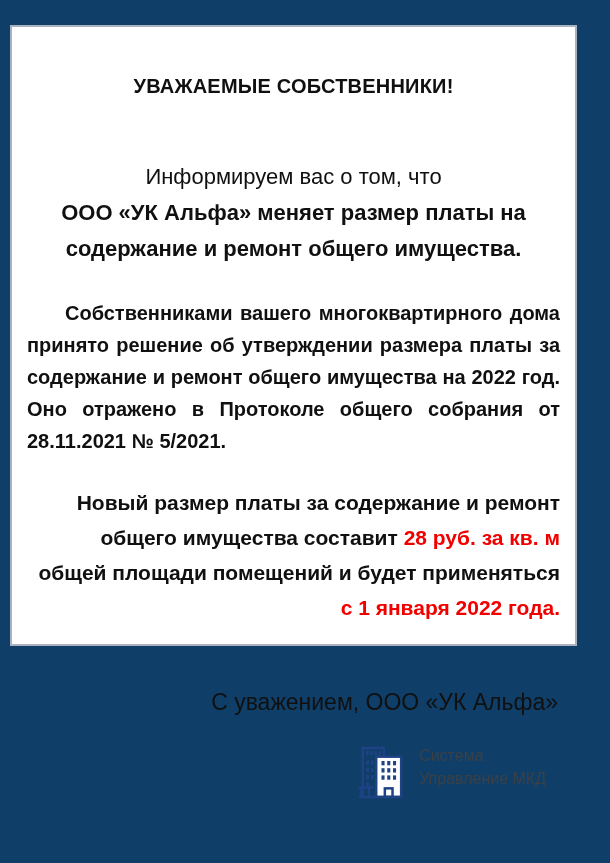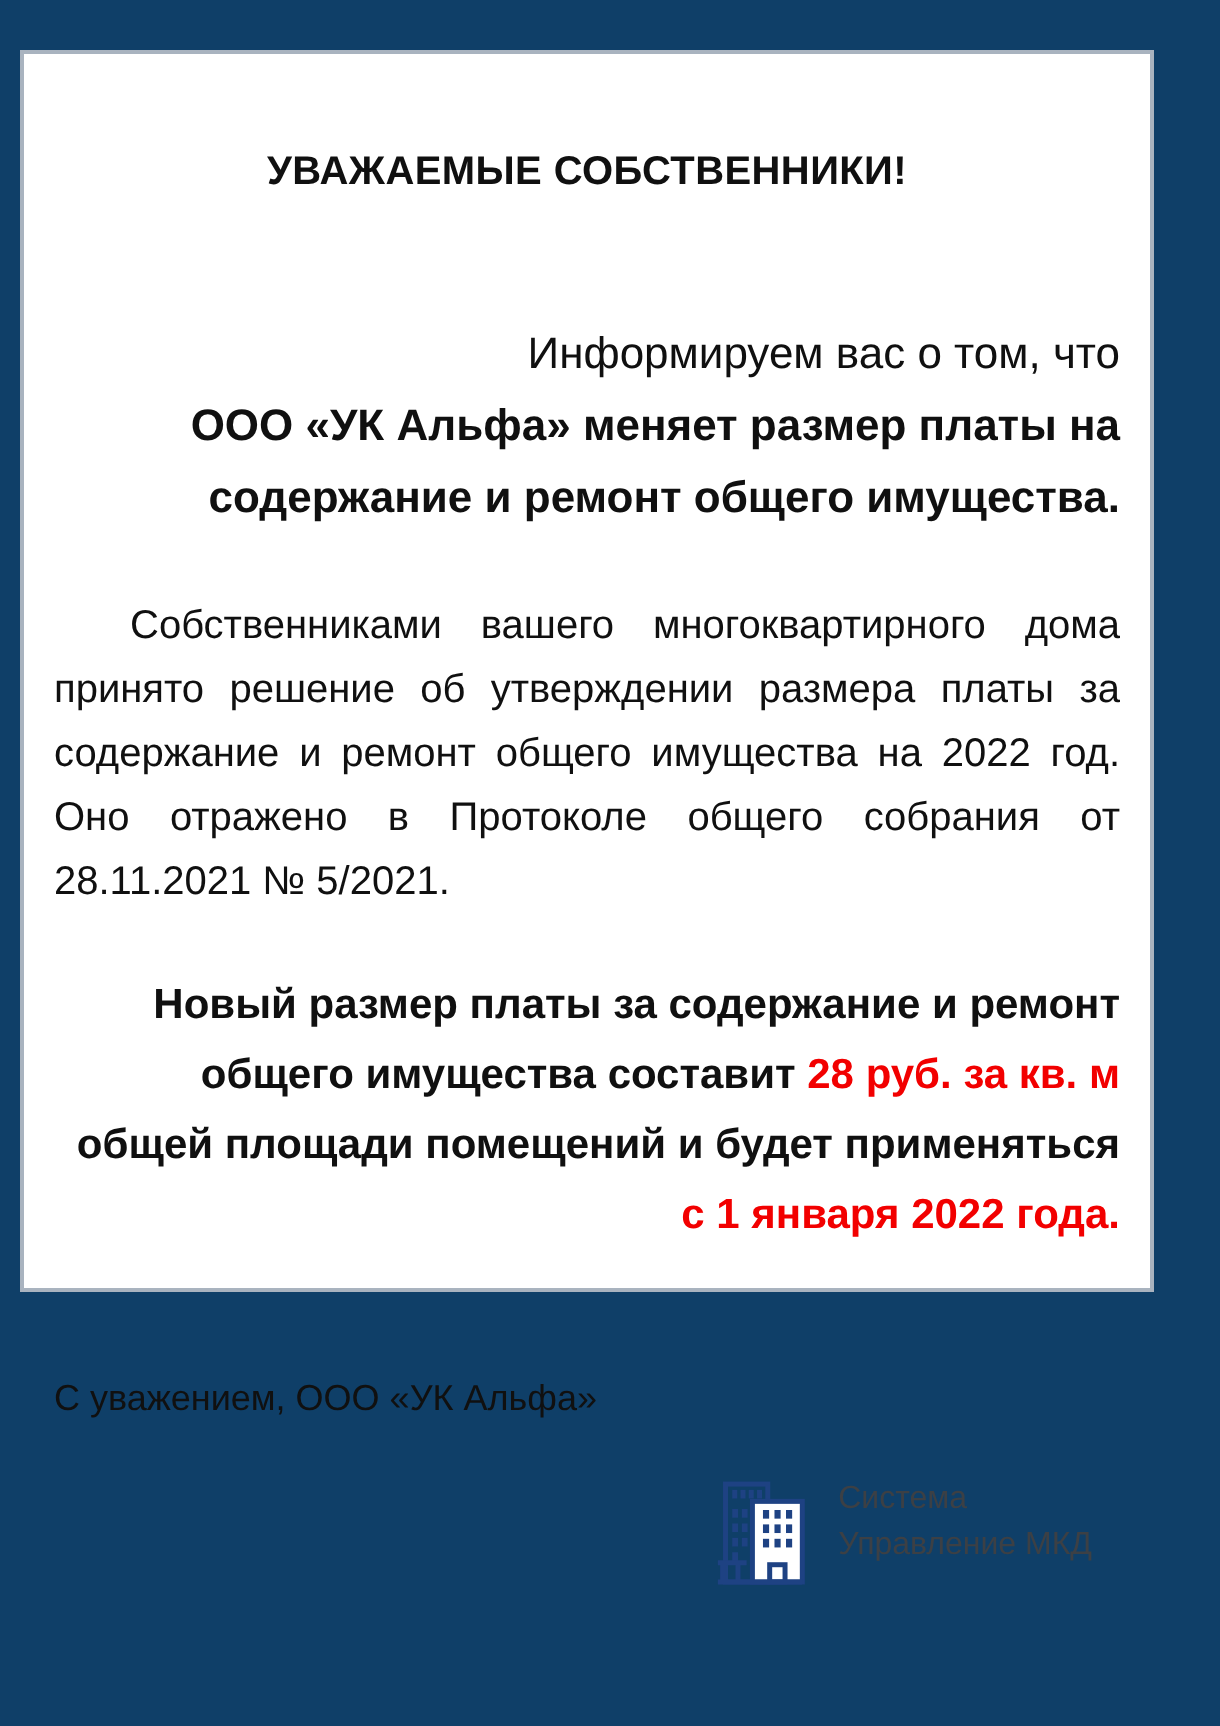--- a/index.html
+++ b/index.html
@@ -34,49 +34,50 @@
   .title {
     margin-top: 48px;
     text-align: center;
     font-size: 20px;
     font-weight: bold;
     letter-spacing: 0.2px;
     color: var(--text-black);
   }
   .intro {
     margin-top: 61px;
-    text-align: right;
+    text-align: center;
     font-size: 22px;
     line-height: 36px;
     color: var(--text-black);
   }
   .intro .line { display: block; }
   .intro .red-date { display: block; color: var(--accent-red); font-weight: bold; }
   .intro .bold-rest { font-weight: bold; }
   .body-par {
     margin-top: 30px;
     font-size: 20px;
     line-height: 32px;
     text-align: justify;
     text-indent: 38px;
     color: var(--text-black);
+    font-weight: bold;
   }
   .highlight {
     margin-top: 28px;
     text-align: right;
     font-size: 21px;
     line-height: 35px;
     font-weight: bold;
     color: var(--text-black);
   }
   .highlight .red { color: var(--accent-red); }
   .signoff {
     margin-top: 64px;
-    text-align: left;
-    font-size: 18px;
+    text-align: right;
+    font-size: 23px;
     padding-right: 2px;
     color: var(--text-black);
   }
   .logo-row {
     margin-top: 28px;
     display: flex;
     justify-content: flex-end;
     align-items: flex-start;
     gap: 14px;
     padding-right: 14px;

